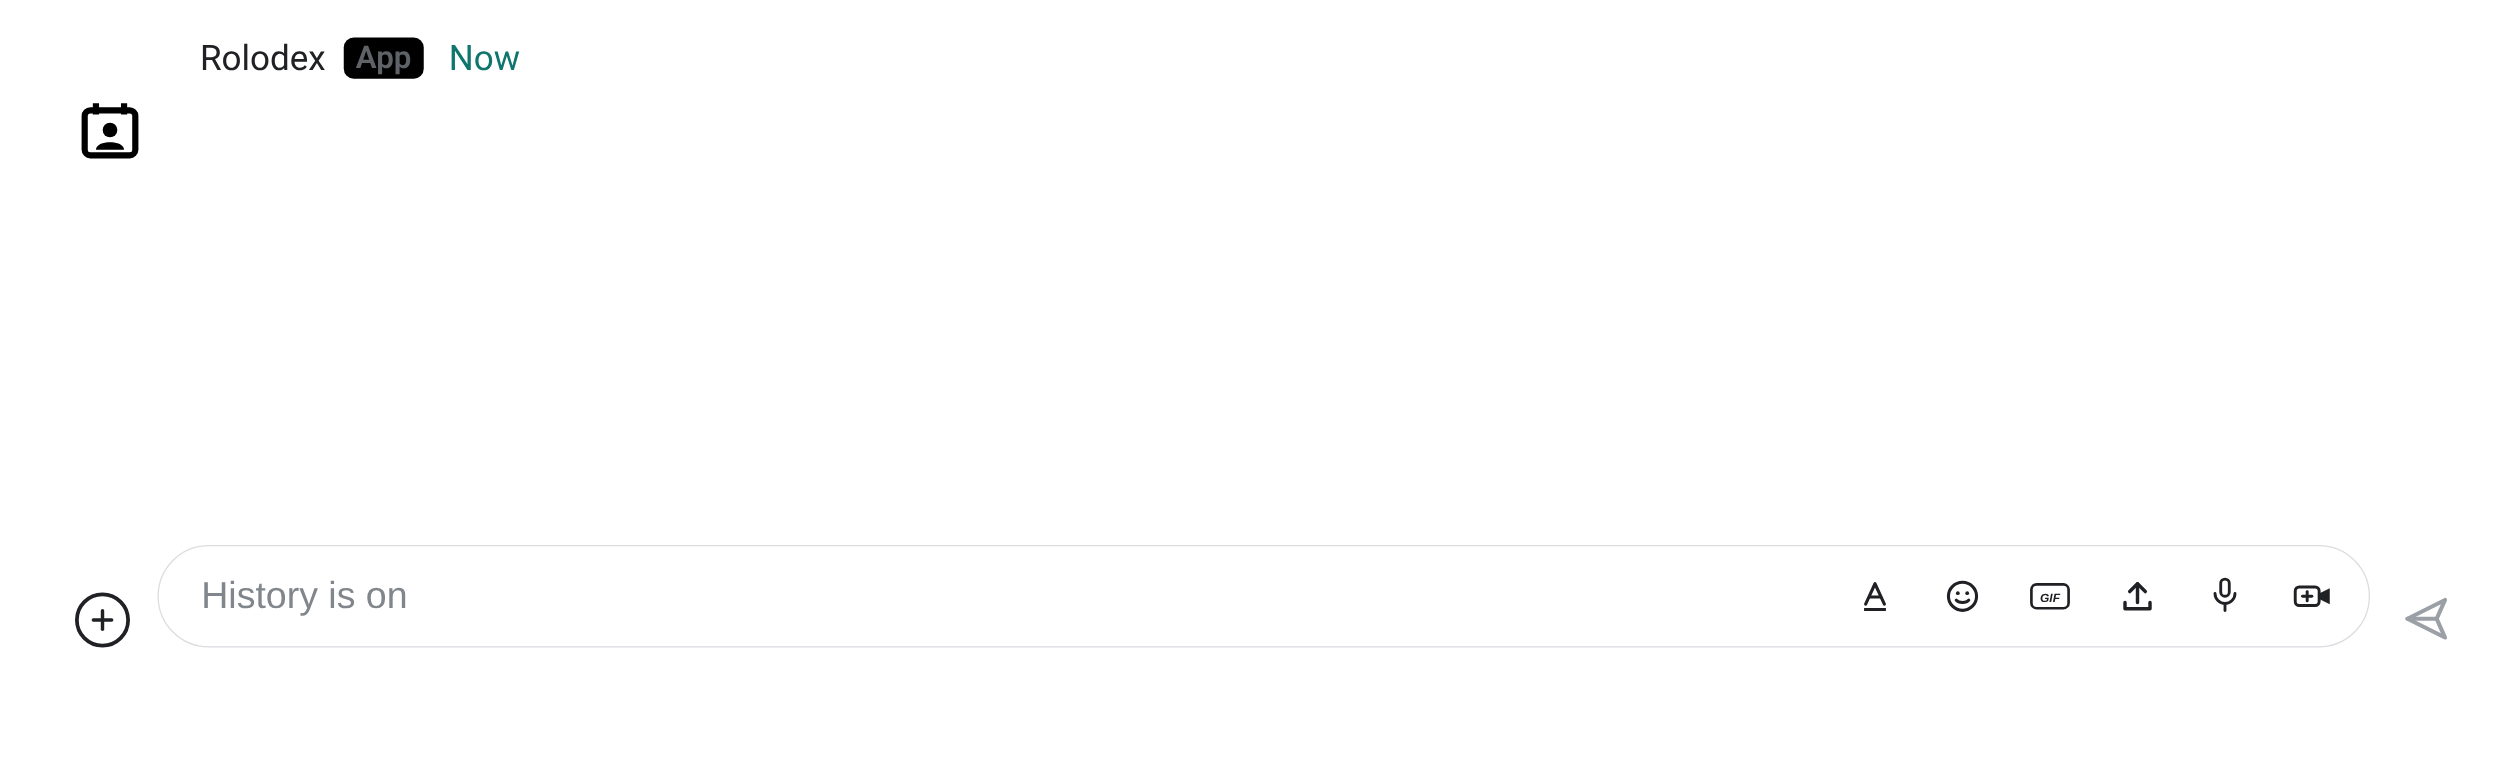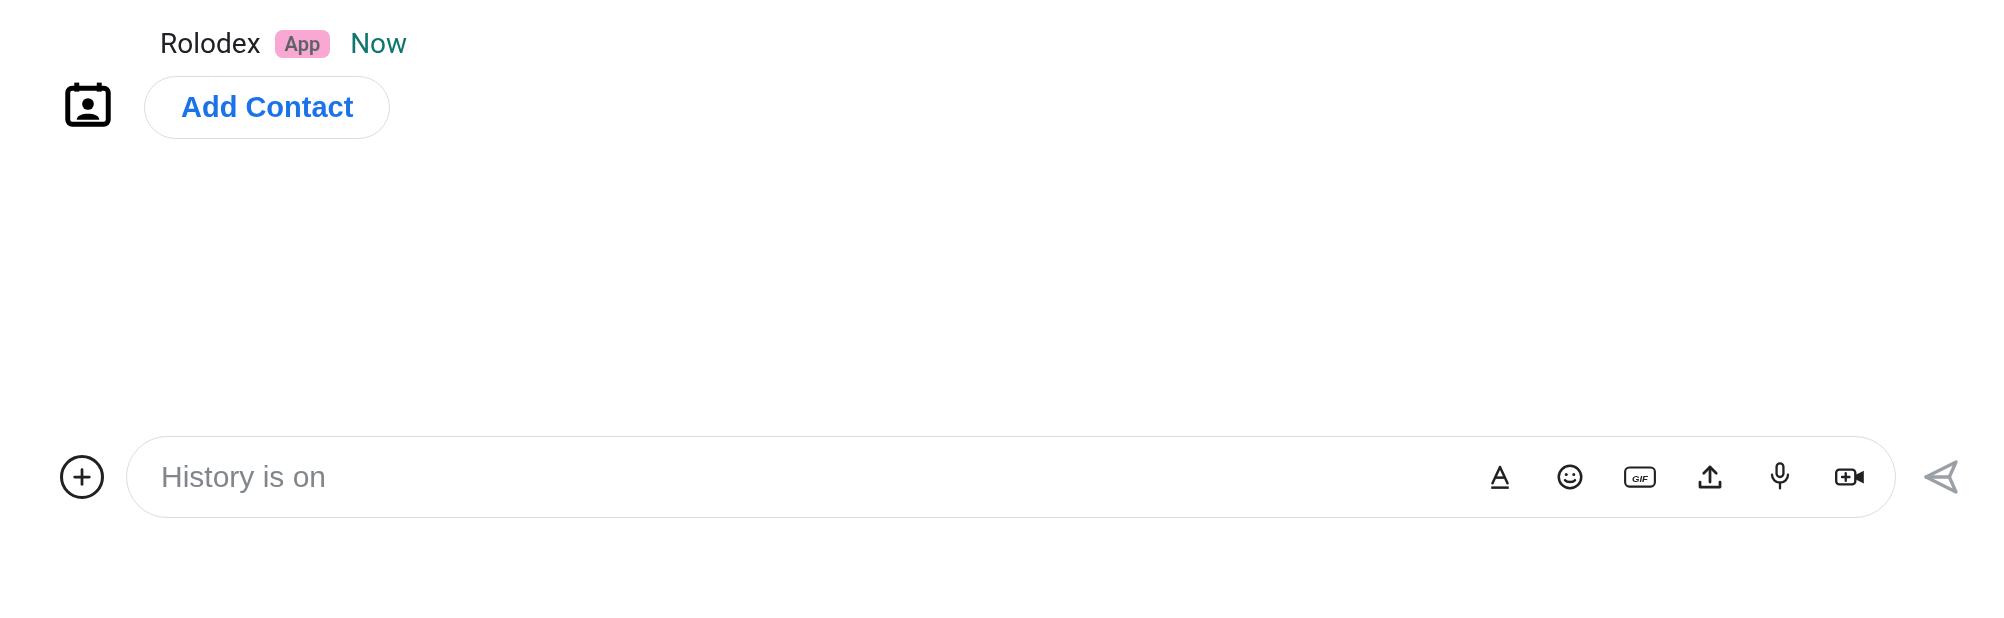--- a/index.html
+++ b/index.html
@@ -44,24 +44,24 @@
     margin-bottom: 14px;
     padding-left: 20px;
   }
   .meta .sender {
     font-weight: 400;
     color: #202124;
   }
   .meta .badge {
     font-weight: 600;
     color: #5f6368;
-    background: #f9a8d4;
+    background: #000000;
     border-radius: 8px;
     padding: 4px 10px;
-    font-size: 20px;
+    font-size: 25px;
   }
   .meta .time {
     color: #0f766e;
     font-weight: 400;
     margin-left: 6px;
   }
   .bubble {
     background: #f1f3f4;
     border-radius: 24px;
     padding: 22px 28px;
@@ -98,21 +98,21 @@
     border-radius: 40px;
     padding: 14px 36px;
     cursor: pointer;
   }
   .compose-row {
     position: absolute;
     left: 60px;
     right: 40px;
     bottom: 100px;
     display: flex;
-    align-items: center;
+    align-items: flex-end;
     gap: 22px;
   }
   .plus-btn {
     width: 44px;
     height: 44px;
     border: 3px solid #202124;
     border-radius: 50%;
     display: flex;
     align-items: center;
     justify-content: center;
@@ -184,23 +184,20 @@
     </div>
 
     <div class="msg-col">
       <div class="meta">
         <span class="sender">Rolodex</span>
         <span class="badge">App</span>
         <span class="time">Now</span>
       </div>
 
 
-      <div class="action-row">
-        <button class="pill-button">Add Contact</button>
-      </div>
     </div>
   </div>
 
   <div class="compose-row">
     <div class="plus-btn">
       <svg width="22" height="22" viewBox="0 0 24 24" stroke="#202124" stroke-width="3" stroke-linecap="round">
         <line x1="12" y1="4" x2="12" y2="20"></line>
         <line x1="4" y1="12" x2="20" y2="12"></line>
       </svg>
     </div>

